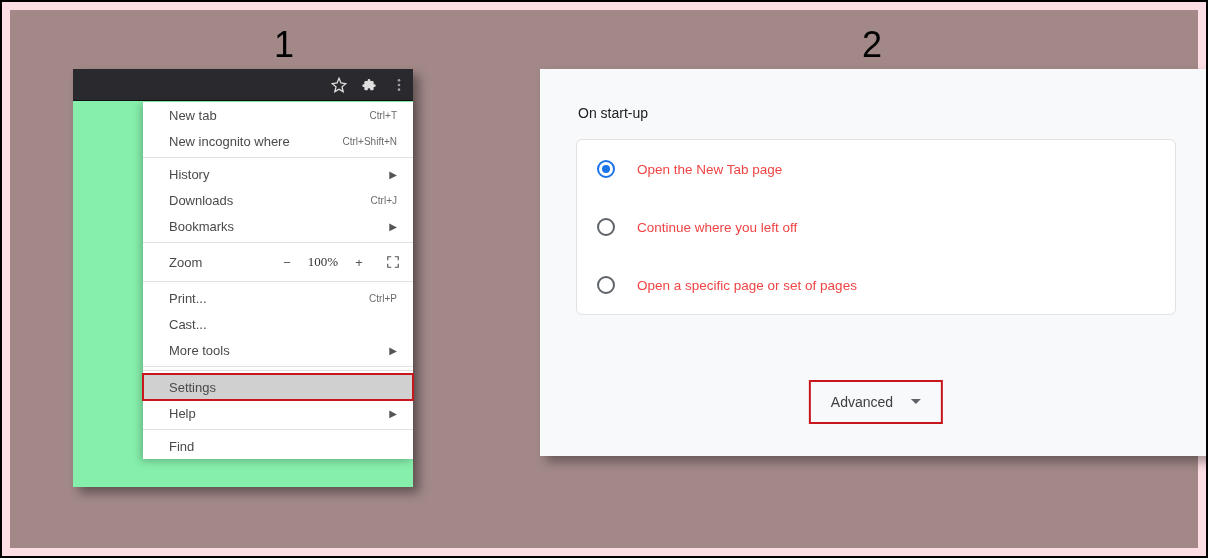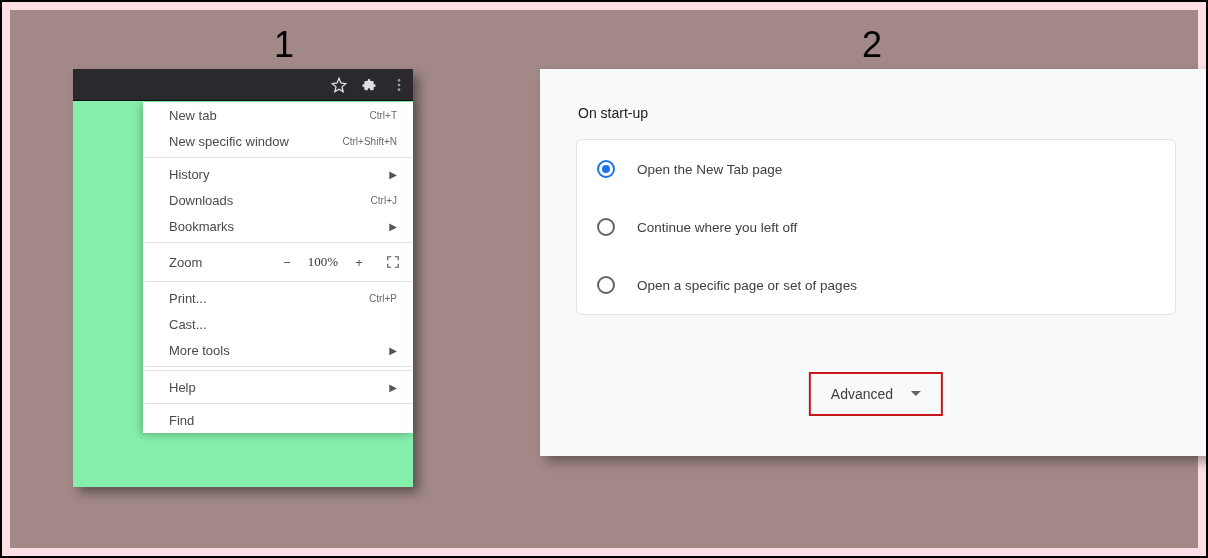--- a/index.html
+++ b/index.html
@@ -110,41 +110,41 @@
       border-radius: 6px;
       padding: 0;
     }
     .radio-row {
       display: flex;
       align-items: center;
       gap: 22px;
       height: 58px;
       padding: 0 20px;
       font-size: 13.5px;
-      color: #404040;
+      color: #ef4444;
     }
     .radio {
       width: 18px; height: 18px;
       border: 2px solid #5f6368;
       border-radius: 50%;
       position: relative;
       flex-shrink: 0;
     }
     .radio.selected { border-color: #1a73e8; }
     .radio.selected::after {
       content: "";
       position: absolute;
       top: 3px; left: 3px;
       width: 8px; height: 8px;
       background: #1a73e8;
       border-radius: 50%;
     }
     .advanced-wrap {
       position: absolute;
-      bottom: 40px; left: 50%;
+      bottom: 32px; left: 50%;
       transform: translateX(-50%);
       border: 2.5px solid #c8161d;
       padding: 12px 20px;
       display: flex;
       align-items: center;
       gap: 18px;
     }
     .advanced-label { font-size: 14px; color: #3c4043; }
     .caret-down { border: 5px solid transparent; border-top-color: #5f6368; width:0; height:0; margin-top:4px; }
 
@@ -177,21 +177,21 @@
         </svg>
     </span>
   </div>
 
   <div class="menu">
     <div class="menu-item">
       <span>New tab</span>
       <span class="shortcut">Ctrl+T</span>
     </div>
     <div class="menu-item">
-      <span>New specific window</span>
+      <span>New incognito where</span>
       <span class="shortcut">Ctrl+Shift+N</span>
     </div>
     <div class="divider"></div>
     <div class="menu-item">
       <span>History</span>
       <span class="chevron">▶</span>
     </div>
     <div class="menu-item">
       <span>Downloads</span>
       <span class="shortcut">Ctrl+J</span>
@@ -219,20 +219,23 @@
     </div>
     <div class="menu-item">
       <span>Cast...</span>
     </div>
     <div class="menu-item">
       <span>More tools</span>
       <span class="chevron">▶</span>
     </div>
     <div class="divider"></div>
     <div class="divider"></div>
+    <div class="menu-item highlighted">
+      <span>Settings</span>
+    </div>
     <div class="menu-item">
       <span>Help</span>
       <span class="chevron">▶</span>
     </div>
     <div class="divider"></div>
     <div class="menu-item">
       <span>Find</span>
     </div>
   </div>
 </div>

